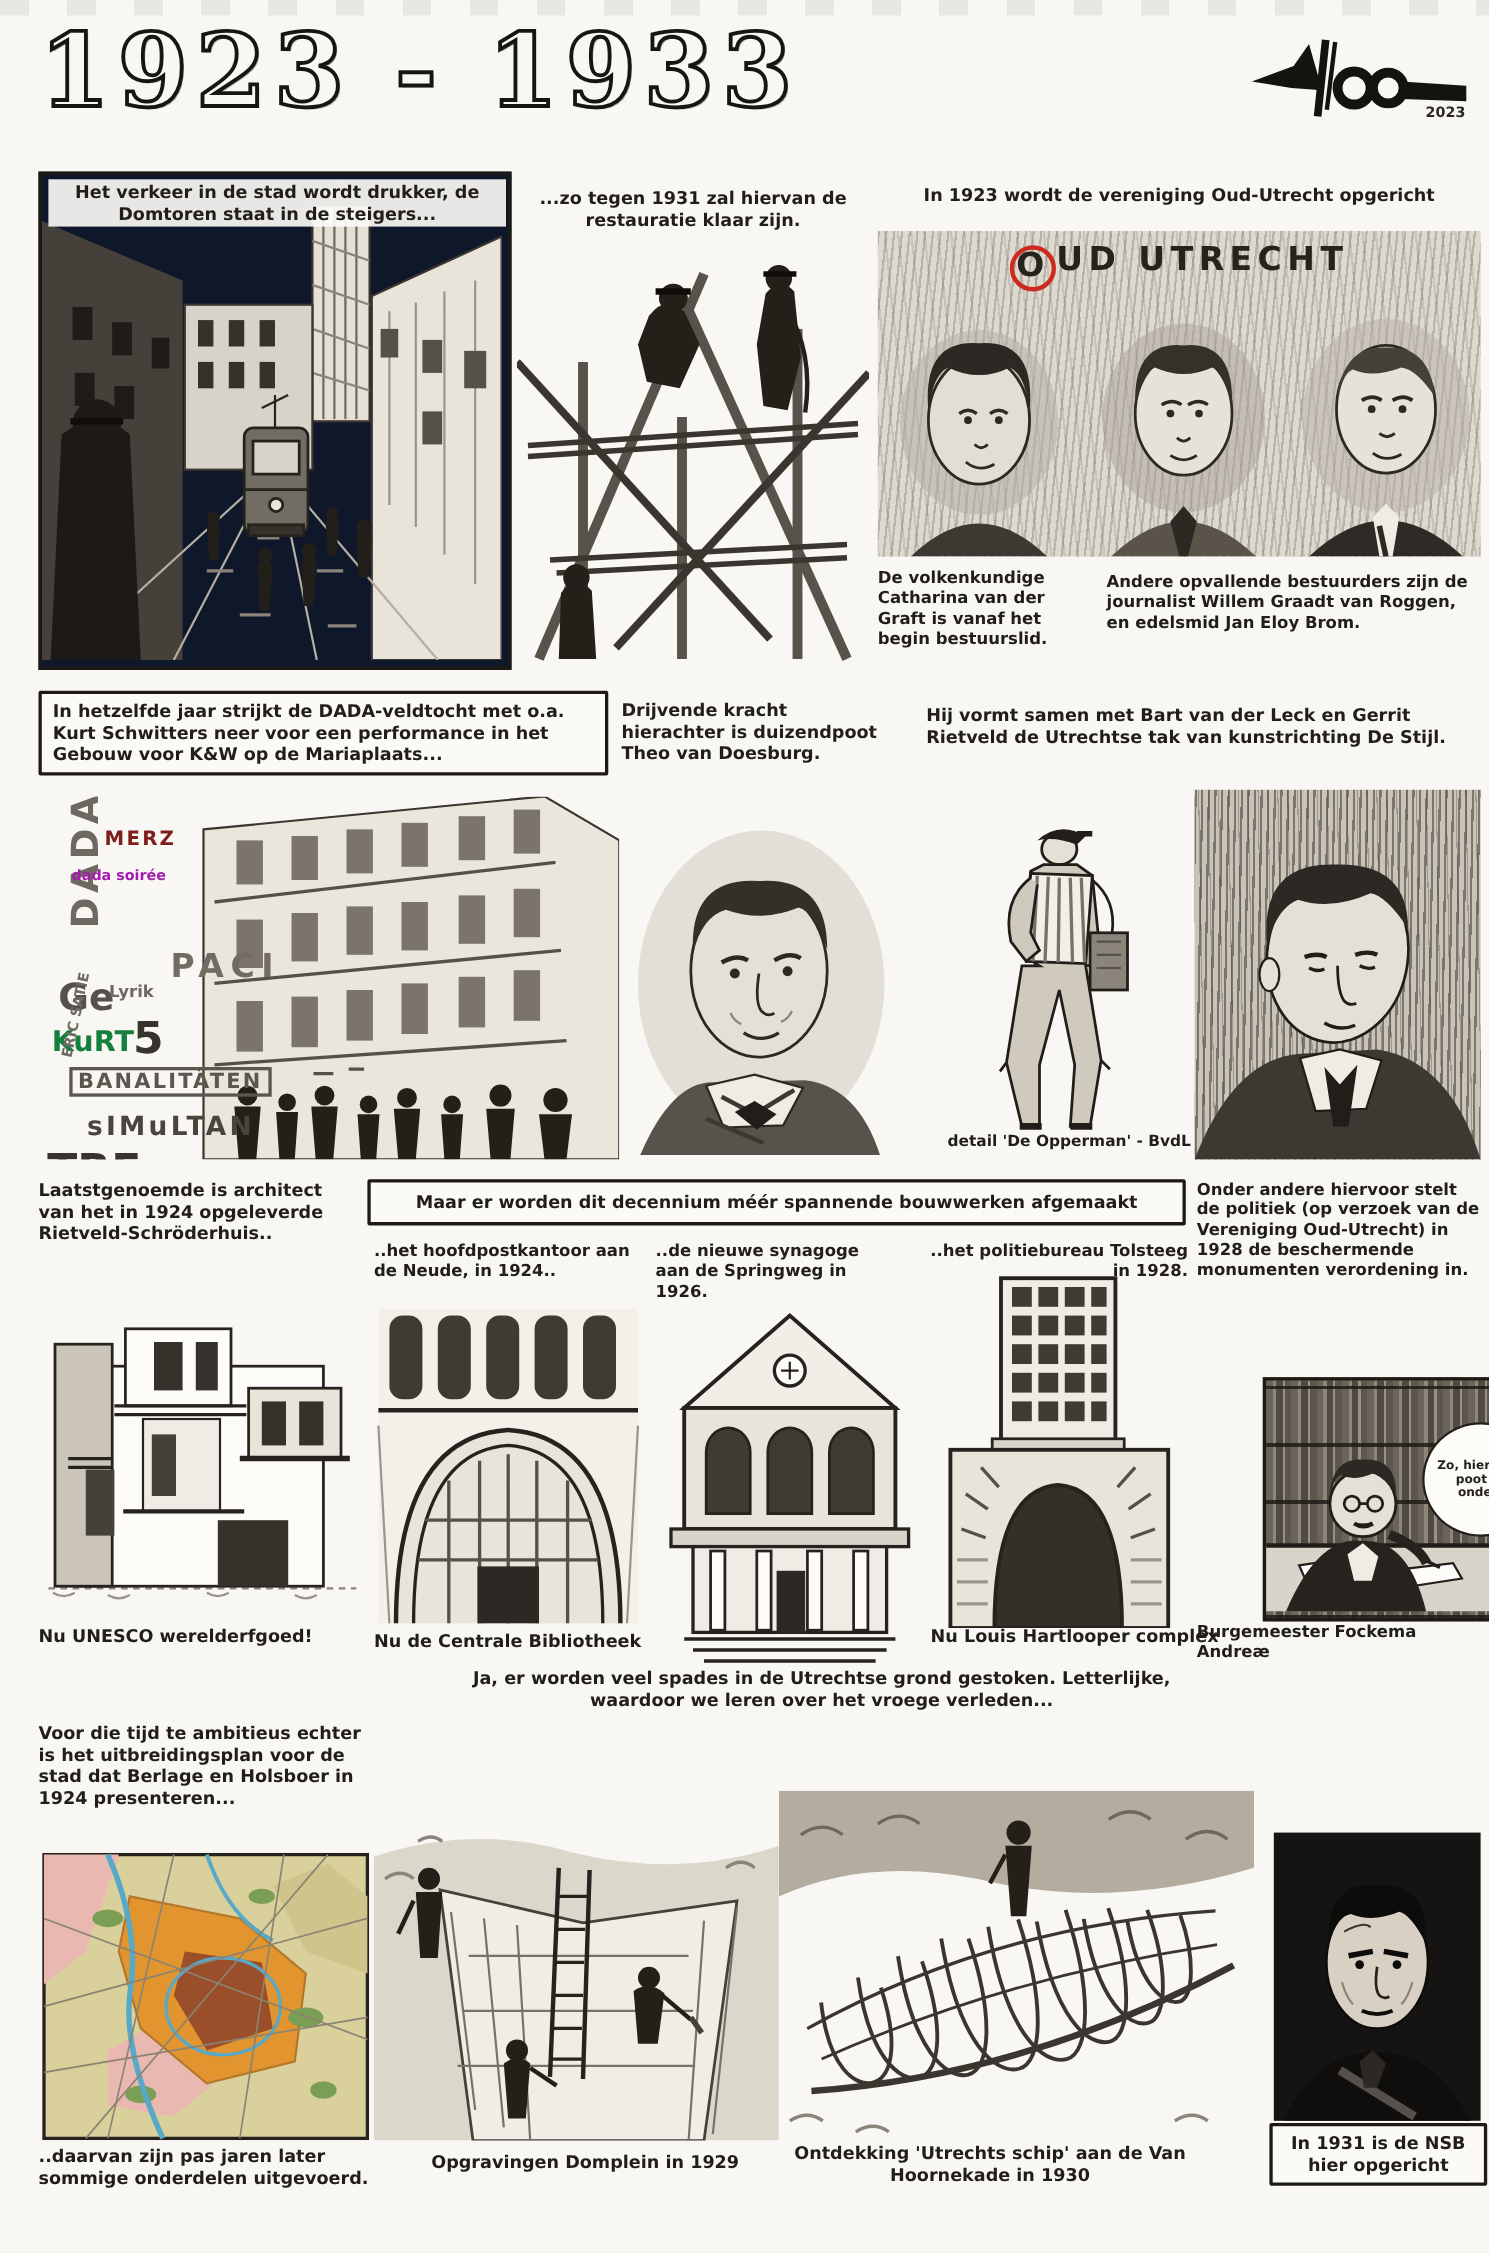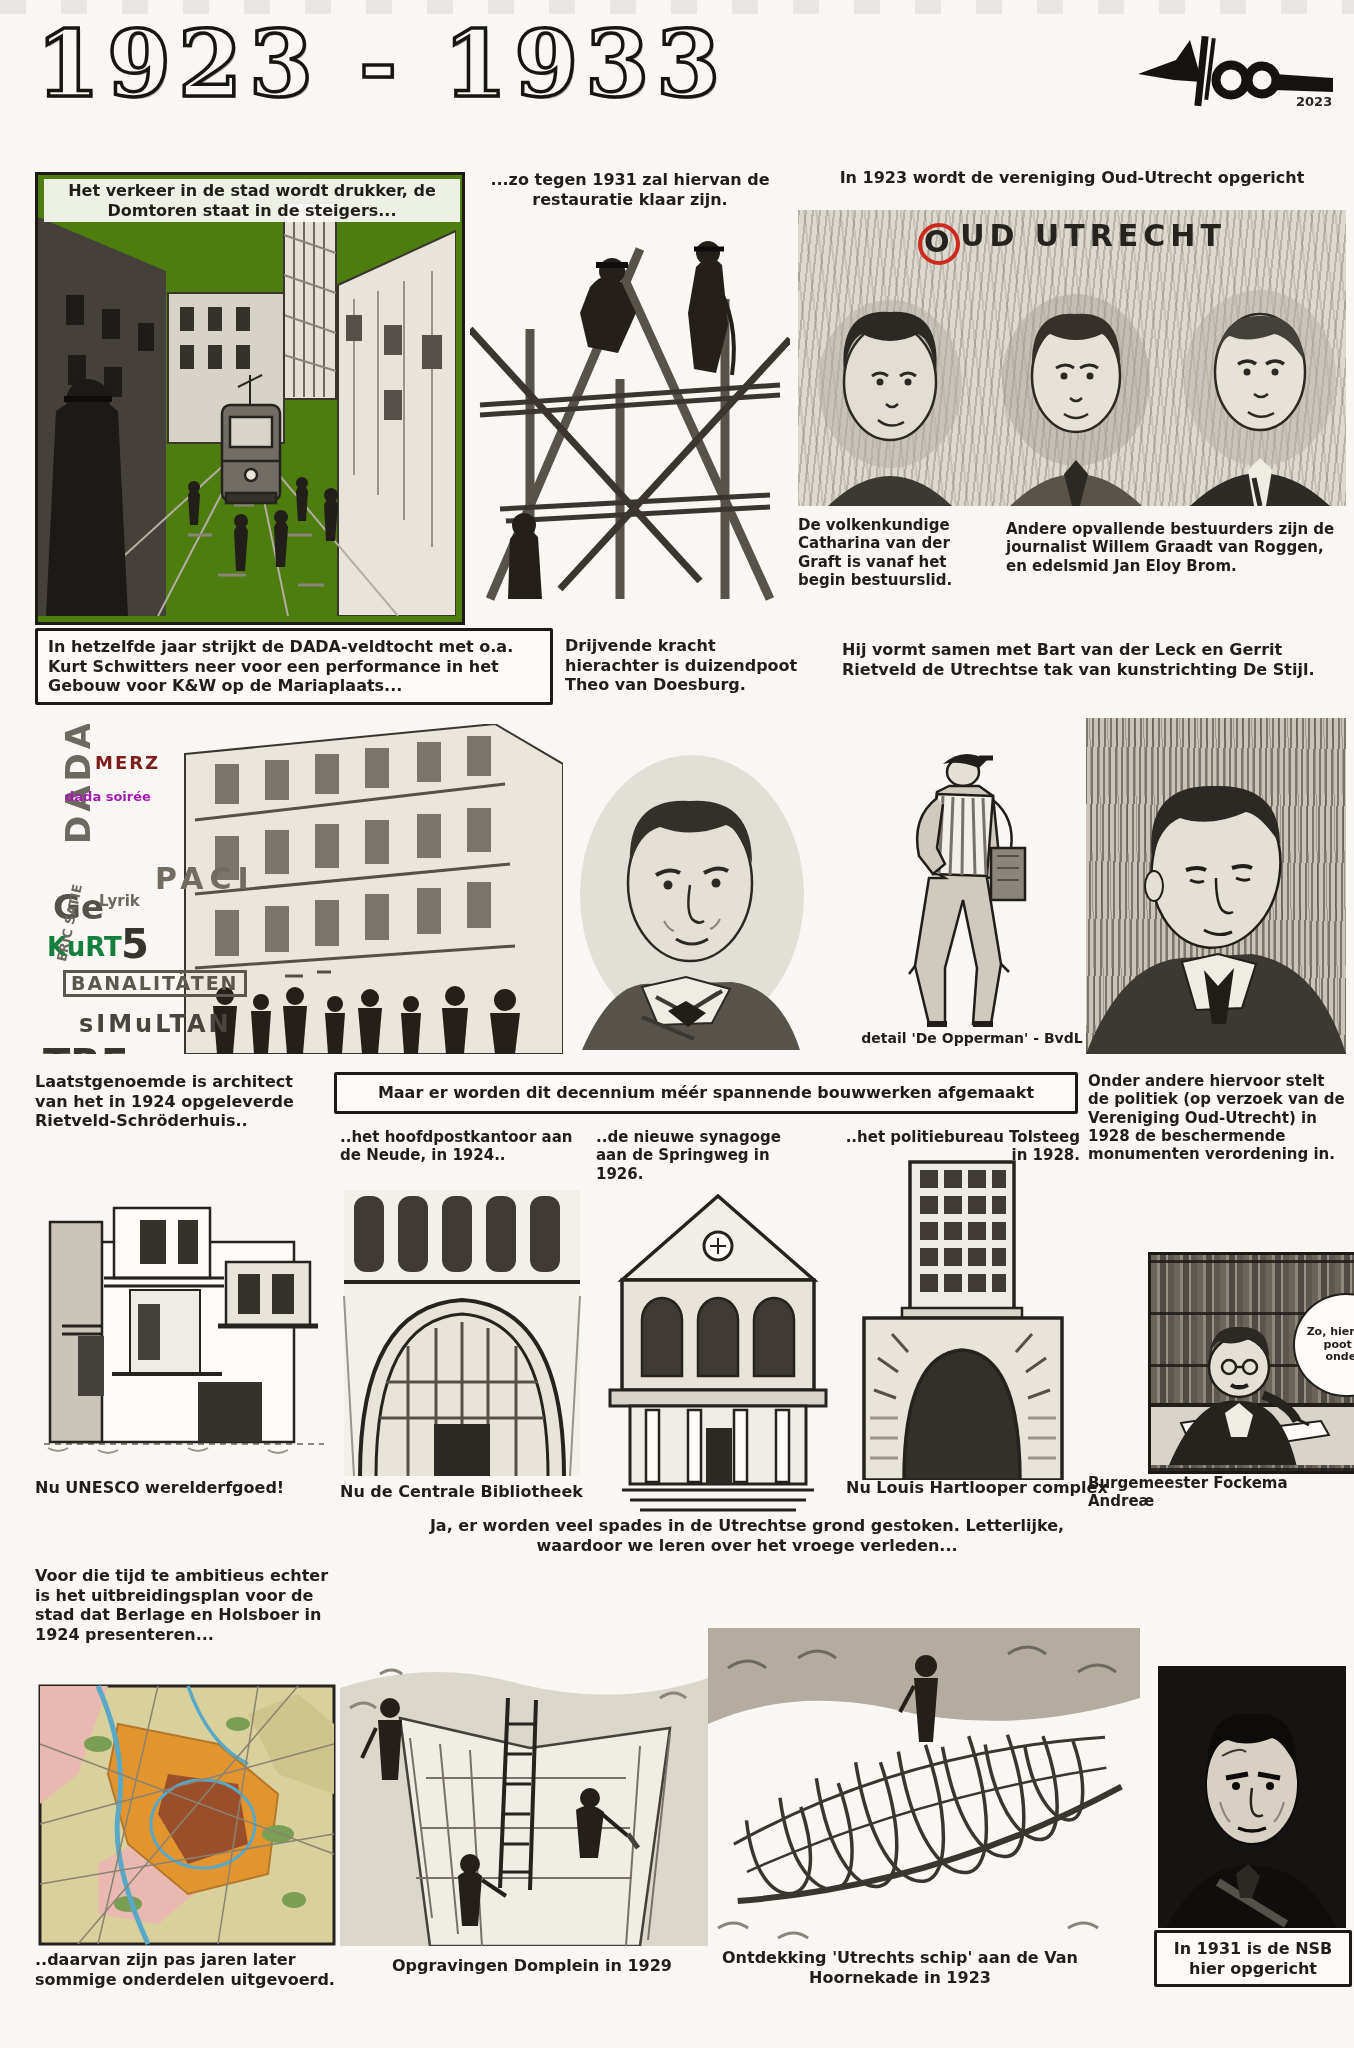--- a/index.html
+++ b/index.html
@@ -64,21 +64,21 @@
       <path d="M10,52 L48,38 L62,18 L74,60 L46,58 Z" fill="#151310"></path>
       <rect x="70" y="14" width="7" height="70" fill="#151310" transform="rotate(6 73 49)"></rect>
       <rect x="80" y="16" width="4" height="62" fill="#151310" transform="rotate(7 82 47)"></rect>
       <circle cx="103" cy="58" r="15" fill="none" stroke="#151310" stroke-width="9"></circle>
       <circle cx="134" cy="58" r="14" fill="none" stroke="#151310" stroke-width="9"></circle>
       <path d="M146,52 L205,56 L205,70 L146,68 Z" fill="#151310"></path>
       <text x="168" y="84" font-size="13" font-weight="700" fill="#2a2723">2023</text>
     </svg>
   </div>
 
-  <section class="abs framed" style="left:35px;top:172px;width:424px;height:447px;background:#4d7c0f;overflow:hidden;">
+  <section class="abs framed" style="left:35px;top:156px;width:424px;height:447px;background:#0f172a;overflow:hidden;">
     <svg width="418" height="441" viewBox="0 0 418 441">
 
       <rect x="246" y="28" width="52" height="196" fill="#e4e0d6" stroke="#3a362f" stroke-width="2"></rect>
       <line x1="256" y1="30" x2="256" y2="222" stroke="#6e6960" stroke-width="2"></line>
       <line x1="266" y1="30" x2="266" y2="222" stroke="#6e6960" stroke-width="2"></line>
       <line x1="276" y1="30" x2="276" y2="222" stroke="#6e6960" stroke-width="2"></line>
       <line x1="286" y1="30" x2="286" y2="222" stroke="#6e6960" stroke-width="2"></line>
       <path d="M246,60 L298,78 M246,100 L298,118 M246,140 L298,158 M246,180 L298,196" stroke="#8a847a" stroke-width="2"></path>
       <path d="M252,28 L272,6 L292,28" fill="none" stroke="#3a362f" stroke-width="2"></path>
 
@@ -544,21 +544,21 @@
         <path d="M212,120 C204,218 230,254 252,254 C274,254 290,200 284,122" stroke-width="3.5"></path>
         <path d="M256,126 C250,216 274,248 294,248 C314,248 328,198 322,130" stroke-width="3.5"></path>
         <path d="M298,134 C292,210 314,240 332,240 C350,240 362,196 356,140" stroke-width="3.5"></path>
         <path d="M336,146 C332,204 350,228 364,228 C378,228 388,192 384,152" stroke-width="3.5"></path>
         <path d="M30,170 Q216,120 416,156" stroke-width="3"></path>
         <path d="M36,200 Q216,168 410,186" stroke-width="2.5"></path>
       </g>
       <path d="M10,300 q16,-10 30,0 M70,310 q16,-10 30,0 M360,300 q16,-10 30,0" stroke="#8a847a" stroke-width="3" fill="none"></path>
     </svg>
   </div>
-  <div class="hand cap abs" style="left:700px;top:1948px;width:400px;text-align:center;">Ontdekking 'Utrechts schip' aan de Van Hoornekade in 1923</div>
+  <div class="hand cap abs" style="left:700px;top:1948px;width:400px;text-align:center;">Ontdekking 'Utrechts schip' aan de Van Hoornekade in 1930</div>
 
   <div class="abs" style="left:1158px;top:1666px;width:188px;height:262px;background:#161412;">
     <svg width="188" height="262" viewBox="0 0 188 262">
       <ellipse cx="94" cy="118" rx="46" ry="60" fill="#d8d0c2" stroke="#0d0c0b" stroke-width="2"></ellipse>
       <path d="M50,100 q-2,-56 44,-52 q46,-4 44,52 q-14,-26 -24,-28 q-24,10 -44,2 q-12,2 -20,26" fill="#0d0c0b"></path>
       <path d="M64,90 q18,-10 24,-4" stroke="#3a362f" stroke-width="2" fill="none"></path>
       <path d="M68,112 l22,-4 M100,108 l22,4" stroke="#0d0c0b" stroke-width="5"></path>
       <circle cx="78" cy="120" r="4" fill="#0d0c0b"></circle>
         <circle cx="112" cy="120" r="4" fill="#0d0c0b"></circle>
       <path d="M94,122 q-3,20 2,26 q4,4 9,1" stroke="#26231e" stroke-width="2.5" fill="none"></path>

